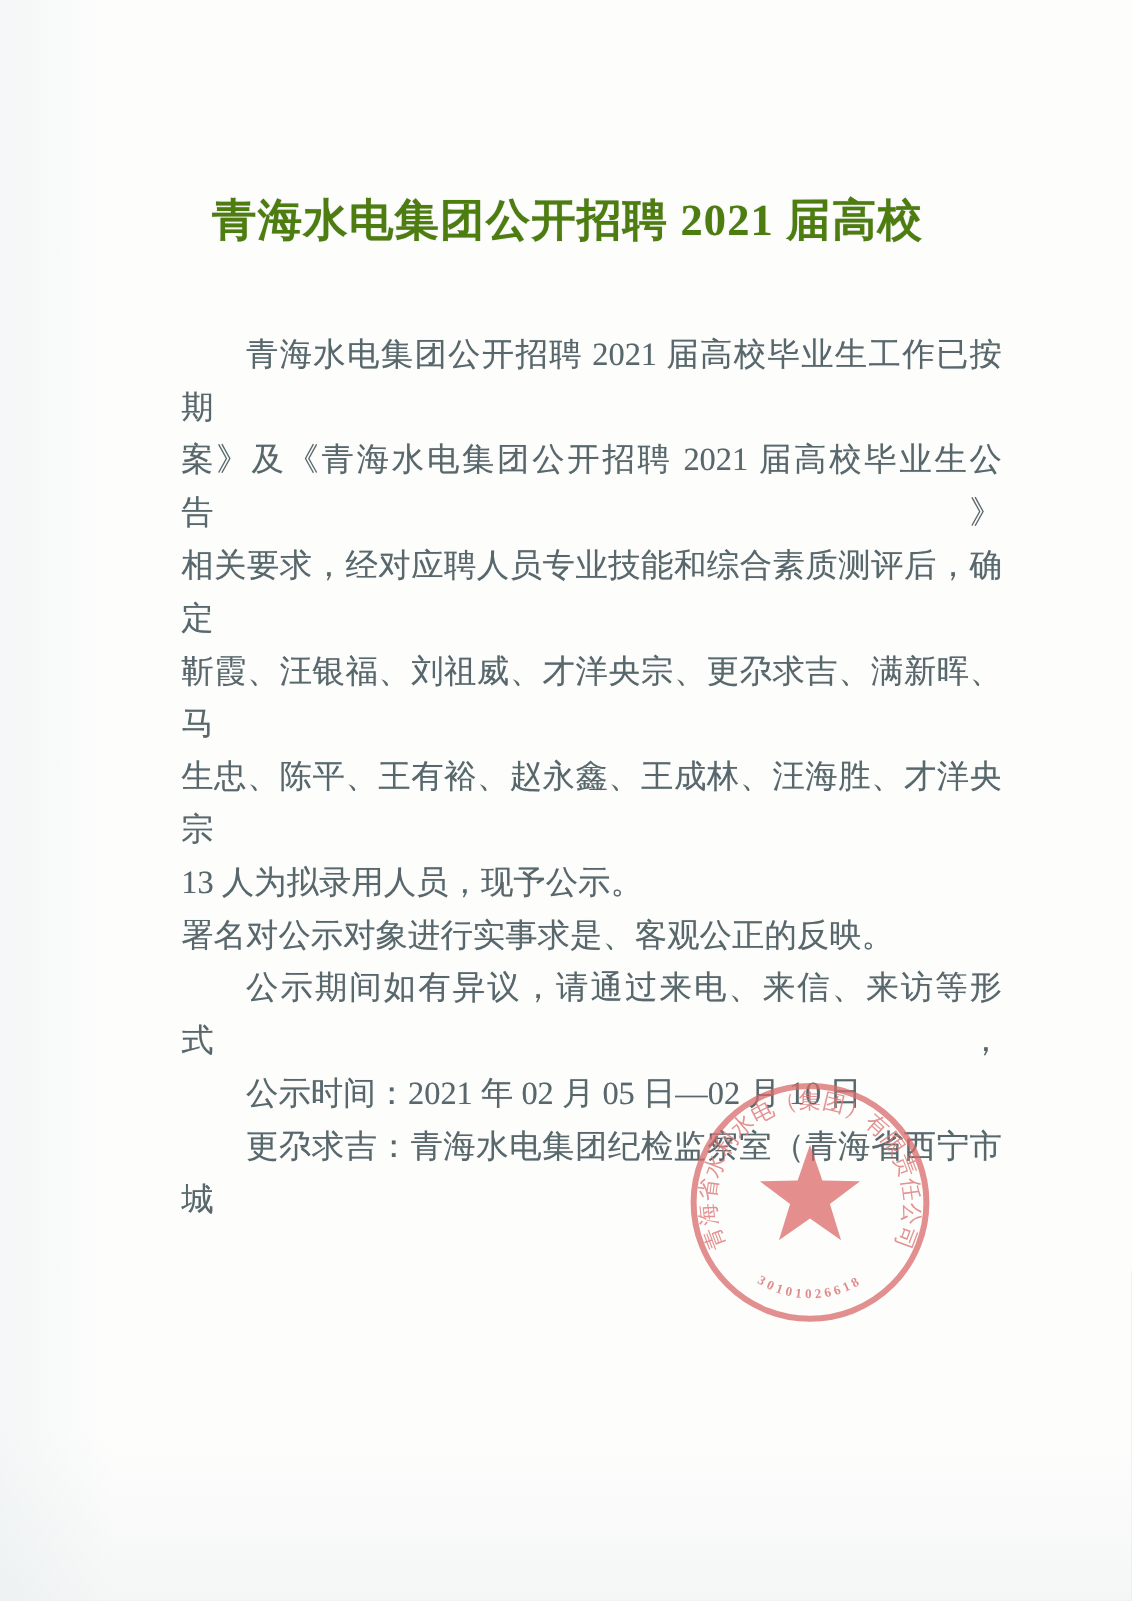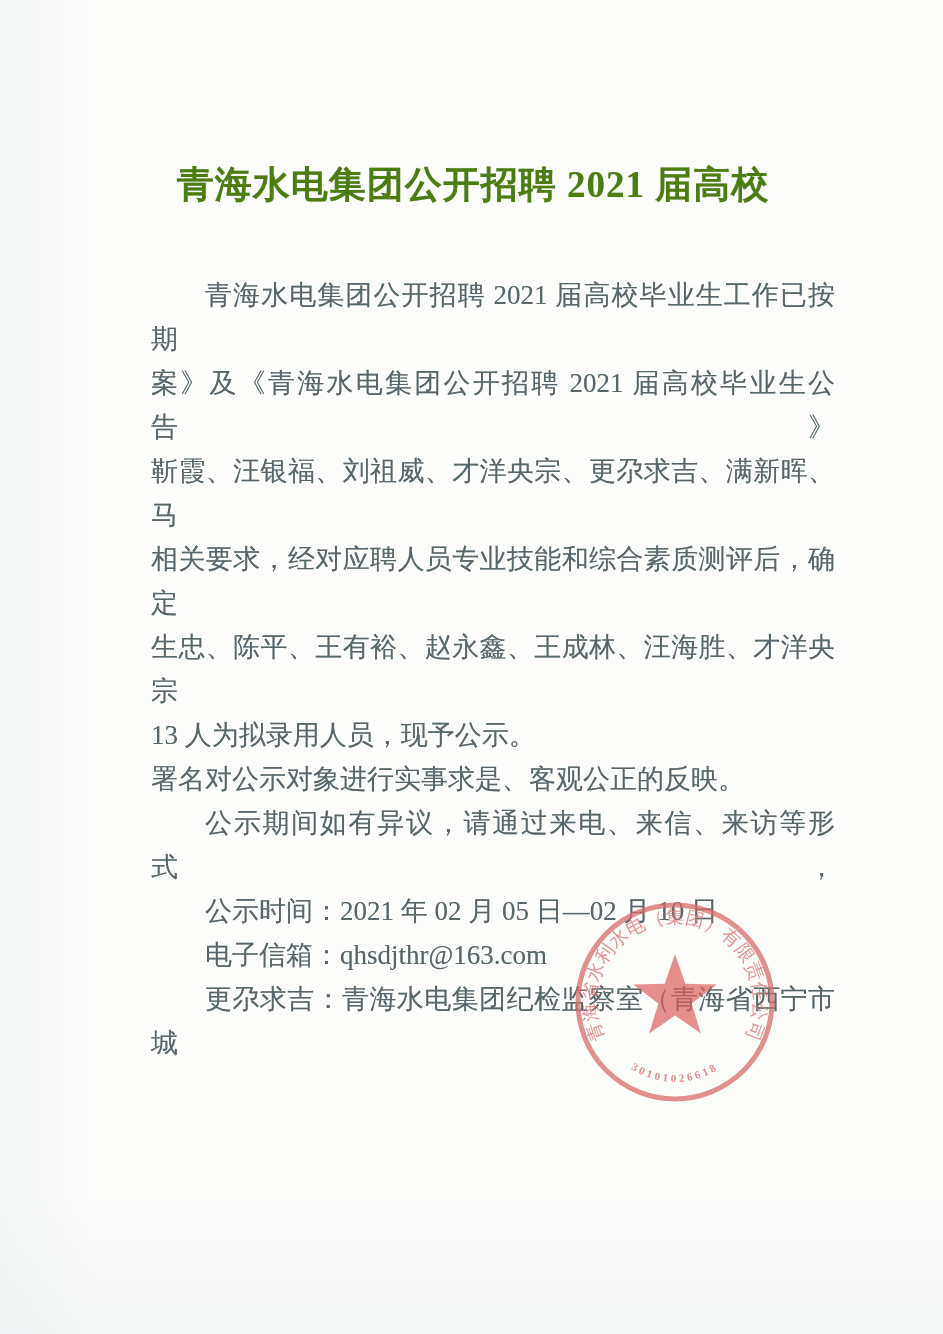--- a/index.html
+++ b/index.html
@@ -71,28 +71,27 @@
   <div class="scan-band-left"></div>
   <div class="scan-band-bottom"></div>
 
   <div class="doc-title">
     <div>青海水电集团公开招聘 2021 届高校</div>
   </div>
 
   <div class="doc-body" id="doc-body">
       <div class="body-line fill indent">青海水电集团公开招聘 2021 届高校毕业生工作已按期</div>
       <div class="body-line fill">案》及《青海水电集团公开招聘 2021 届高校毕业生公告》</div>
+      <div class="body-line fill">相关要求，经对应聘人员专业技能和综合素质测评后，确定</div>
       <div class="body-line fill">靳霞、汪银福、刘祖威、才洋央宗、更尕求吉、满新晖、马</div>
-      <div class="body-line fill">相关要求，经对应聘人员专业技能和综合素质测评后，确定</div>
       <div class="body-line fill">生忠、陈平、王有裕、赵永鑫、王成林、汪海胜、才洋央宗</div>
       <div class="body-line">13 人为拟录用人员，现予公示。</div>
       <div class="body-line">署名对公示对象进行实事求是、客观公正的反映。</div>
       <div class="body-line fill indent">公示期间如有异议，请通过来电、来信、来访等形式，</div>
       <div class="body-line indent">公示时间：2021 年 02 月 05 日—02 月 10 日</div>
-      <div class="body-line indent">电子信箱：qhsdjthr@163.com</div>
       <div class="body-line fill indent">更尕求吉：青海水电集团纪检监察室（青海省西宁市城</div>
     </div>
 
   <svg class="seal" viewBox="0 0 210 216" xmlns="http://www.w3.org/2000/svg">
     <defs>
       <path id="ring-path" d="M 33.4 141.4 A 79 79 0 1 1 176.6 141.4" fill="none"></path>
       <path id="serial-path" d="M 59.1 173.5 A 80 80 0 0 0 150.9 173.5" fill="none"></path>
     </defs>
     <circle cx="105" cy="108" r="97" fill="none" stroke="#d96a6a" stroke-width="5" opacity="0.85"></circle>
     <polygon points="105,60 115.3,89.8 146.8,90.4 121.6,109.4 130.9,139.6 105,121.5 79.1,139.6 88.4,109.4 63.2,90.4 94.7,89.8" fill="#db6060" opacity="0.8"></polygon>

